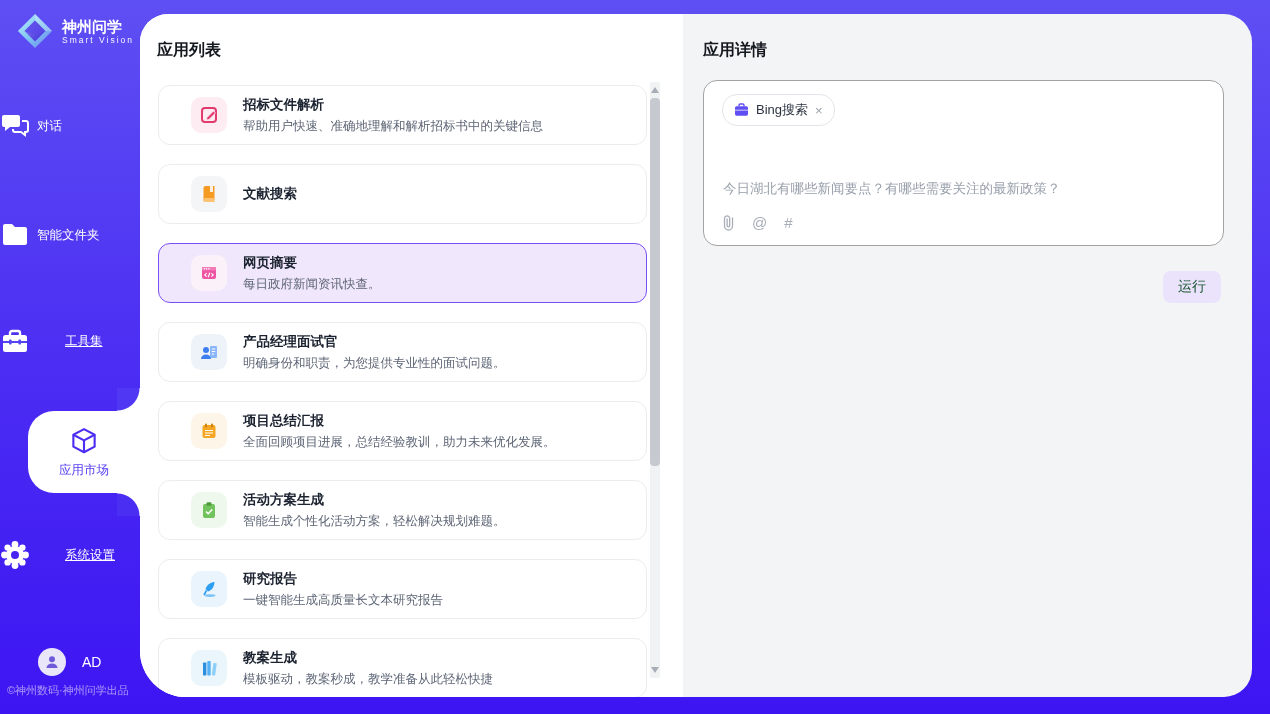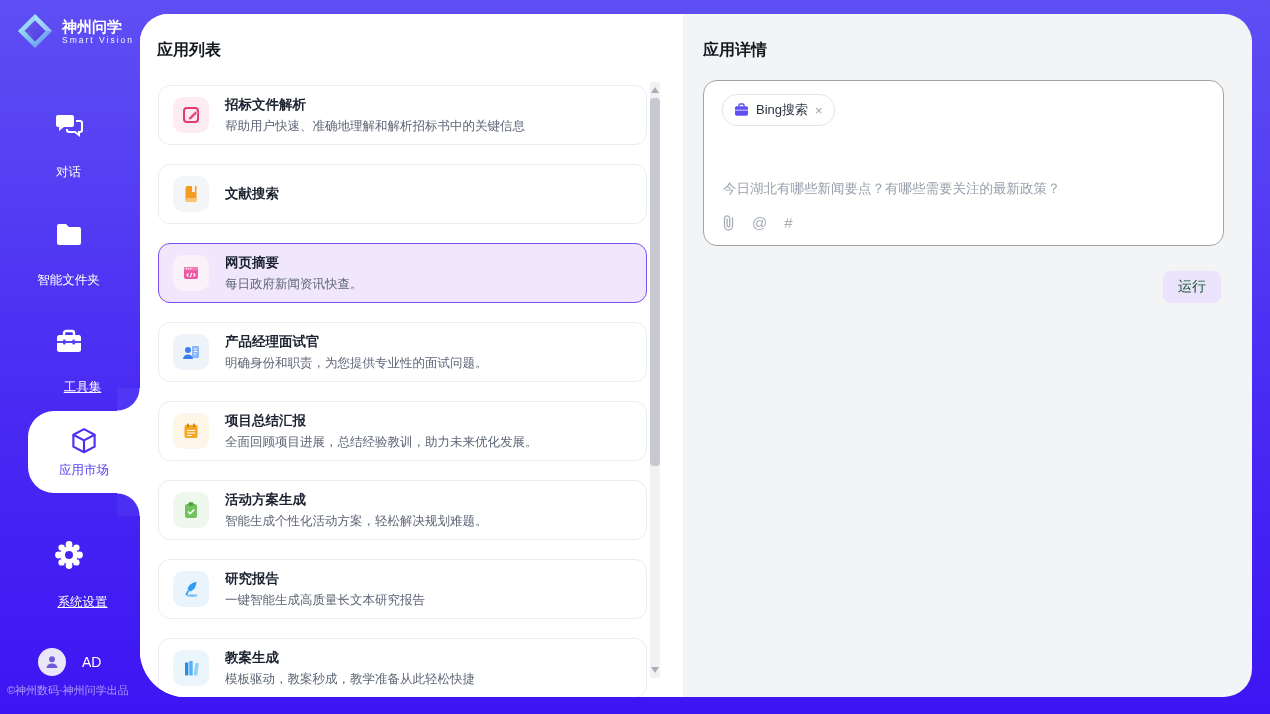--- a/index.html
+++ b/index.html
@@ -4,21 +4,21 @@
 <style>
   html,body{margin:0;padding:0;}
   body{font-family:"Liberation Sans","DejaVu Sans",sans-serif;}
   .stage{position:relative;width:1270px;height:714px;overflow:hidden;
          background:linear-gradient(180deg,#5e4ff3 0%,#4a2bf3 55%,#3d15f3 100%);}
 
   
   .logo{position:absolute;left:16px;top:12px;display:flex;align-items:center;gap:8px;color:#fff;}
   .logo-text .brand-name{font-size:15px;font-weight:bold;line-height:17px;}
   .logo-text .brand-tagline{font-size:8.5px;letter-spacing:2px;opacity:.95;}
-  .nav-item{position:absolute;left:0;width:137px;display:flex;flex-direction:column;align-items:center;gap:24px;color:#fff;cursor:pointer;}
+  .nav-item{position:absolute;left:0;width:137px;display:flex;align-items:center;gap:7px;color:#fff;cursor:pointer;}
   .nav-label{font-size:12.5px;}
   .nav-label.u{text-decoration:underline;margin-left:28px;}
   .bubble{position:absolute;left:28px;top:411px;width:112px;height:82px;background:#fff;
           border-radius:26px 0 0 26px;display:flex;flex-direction:column;align-items:center;justify-content:center;gap:6px;cursor:pointer;}
   .bubble .nav-label{color:#5640f2;}
   .fillet{position:absolute;left:117px;width:23px;height:23px;}
   .fillet.top{top:388px;background:radial-gradient(circle 23px at 0 0,#4f37f3 22px,#fff 23px);}
   .fillet.bot{top:493px;background:radial-gradient(circle 23px at 0 100%,#4a2ff3 22px,#fff 23px);}
   .avatar-row{position:absolute;left:38px;top:648px;display:flex;align-items:center;gap:16px;cursor:pointer;}
   .avatar{width:28px;height:28px;border-radius:50%;background:#eae6fa;display:flex;align-items:center;justify-content:center;}
@@ -28,21 +28,21 @@
   
   .content{position:absolute;left:140px;top:14px;width:1112px;height:683px;
            background:#f3f4f6;border-radius:28px 28px 28px 46px;overflow:hidden;}
   .list-panel{position:absolute;left:0;top:0;width:543px;height:683px;background:#fff;}
   .panel-title{position:absolute;top:26px;font-size:16px;font-weight:bold;color:#14181f;}
   .list-panel .panel-title{left:17px;}
 
   
   .cards{position:absolute;left:18px;top:71px;width:489px;display:flex;flex-direction:column;gap:19px;}
   .card{box-sizing:border-box;height:60px;background:#fff;border:1px solid #ebecf0;border-radius:12px;
-        display:flex;align-items:center;gap:16px;padding:0 14px;cursor:pointer;}
+        display:flex;align-items:center;gap:16px;padding:0 32px;cursor:pointer;}
   .card.selected{background:#f1e7fd;border:1.5px solid #7a4ff5;}
   .app-icon{flex:0 0 36px;width:36px;height:36px;border-radius:10px;display:flex;align-items:center;justify-content:center;}
   .card-text{display:flex;flex-direction:column;gap:4px;min-width:0;}
   .card-title{font-size:13.5px;font-weight:bold;color:#1c2330;}
   .card-desc{font-size:12.5px;color:#5d6575;white-space:nowrap;}
 
   
   .scrollbar{position:absolute;left:510px;top:68px;width:10px;height:596px;background:#f1f2f4;border-radius:2px;}
   .sb-arrow{position:absolute;left:1px;width:0;height:0;border-left:4px solid transparent;border-right:4px solid transparent;}
   .sb-arrow.up{top:5px;border-bottom:6px solid #a9adb5;}

